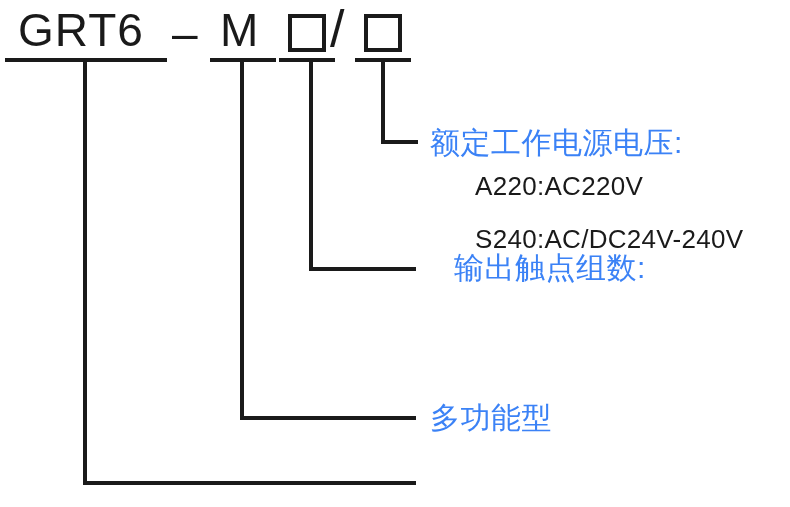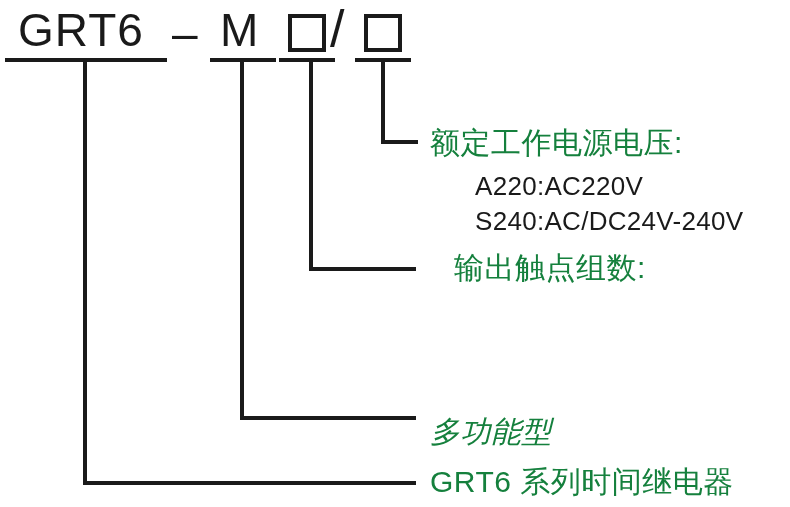--- a/index.html
+++ b/index.html
@@ -90,41 +90,41 @@
   
   #lead-v-grt6 { left: 83px; top: 58px; height: 427px; }
   #lead-h-grt6 { left: 83px; top: 481px; width: 333px; }
 
   
   .callout-head {
     position: absolute;
     font-size: 30px;
     line-height: 1;
     letter-spacing: 0.5px;
-    color: #15803d;
+    color: #3b82f6;
     white-space: pre;
   }
   .callout-sub {
     position: absolute;
     font-size: 26px;
     line-height: 1;
     letter-spacing: 0.3px;
     color: #1a1a1a;
     white-space: pre;
   }
 
   #head-voltage  { left: 430px; top: 128px; }
   #sub-voltage-0 { left: 475px; top: 173px; }
-  #sub-voltage-1 { left: 475px; top: 208px; }
+  #sub-voltage-1 { left: 475px; top: 226px; }
 
   #head-contacts { left: 430px; top: 253px; margin-left: 24px; }
   #sub-contacts-0 { left: 475px; top: 306px; }
   #sub-contacts-1 { left: 475px; top: 349px; }
 
-  #head-function { left: 430px; top: 417px; font-style: italic; }
+  #head-function { left: 430px; top: 403px; }
   #head-series   { left: 430px; top: 467px; }
 </style>
 </head>
 <body>
 
 <div id="stage">
 
   <div class="code-text" id="code-grt6">GRT6</div>
 
   <div class="code-text" id="code-dash">–</div>
@@ -155,15 +155,14 @@
   <div class="lead-h" id="lead-h-grt6"></div>
 
   <div class="callout-head" id="head-voltage">额定工作电源电压:</div>
   <div class="callout-sub" id="sub-voltage-0">A220:AC220V</div>
   <div class="callout-sub" id="sub-voltage-1">S240:AC/DC24V-240V</div>
 
   <div class="callout-head" id="head-contacts">输出触点组数:</div>
 
   <div class="callout-head" id="head-function">多功能型</div>
 
-  <div class="callout-head" id="head-series">GRT6 系列时间继电器</div>
 
 </div>
 
 </body></html>

